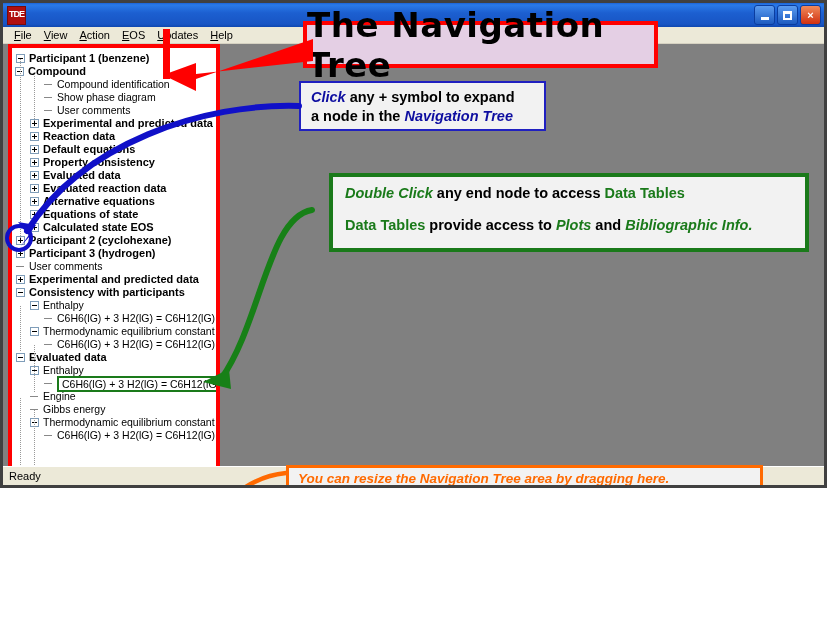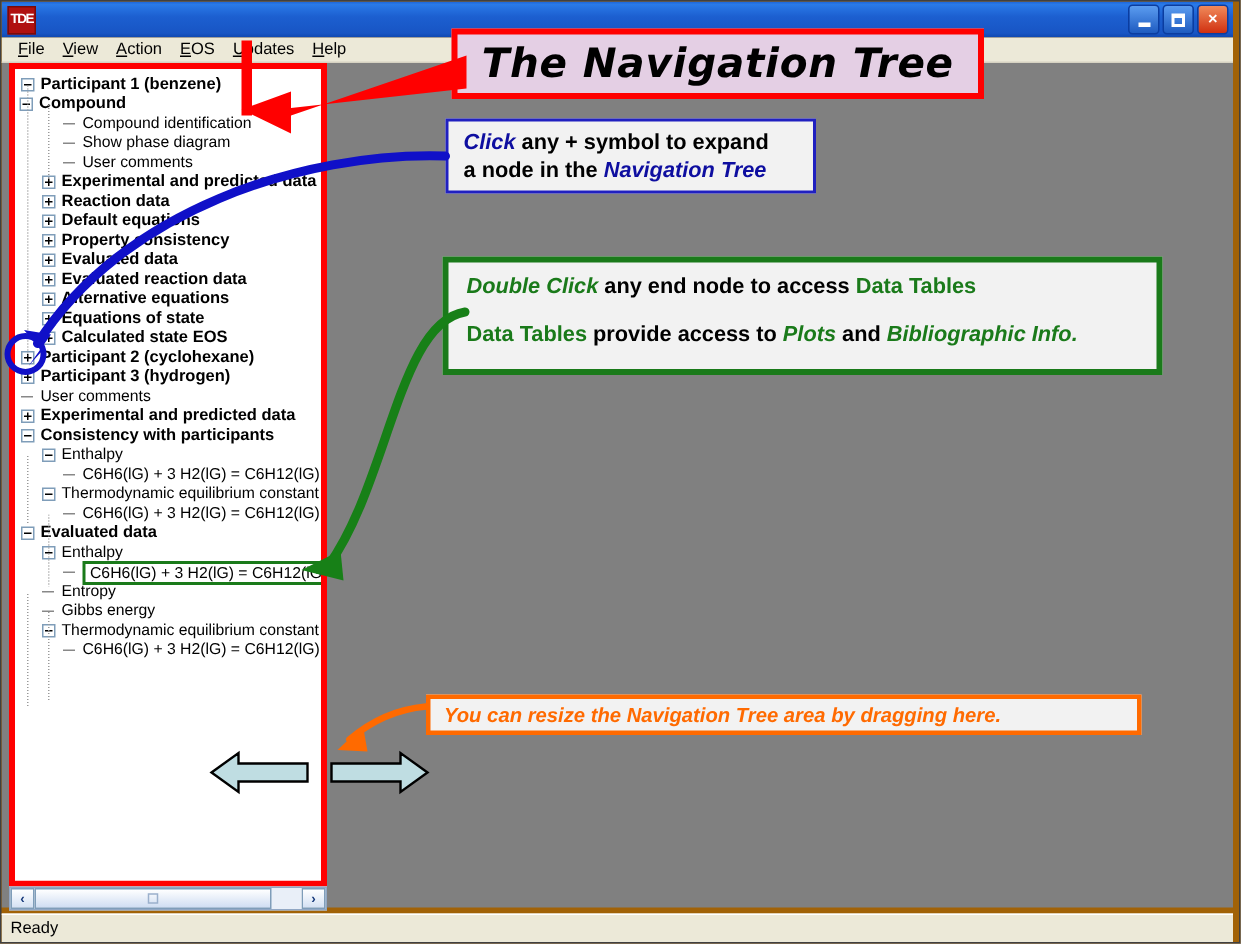--- a/index.html
+++ b/index.html
@@ -7,24 +7,24 @@
     margin: 0; padding: 0;
   }
   body {
     width: 827px; height: 629px;
     font-family: "Liberation Sans", sans-serif;
     background: #ffffff;
     overflow: hidden;
   }
   .app-window {
     position: relative;
-    width: 827px; height: 629px;
-    box-sizing: border-box;
-    border: 1px solid #404040;
-    background: #a16207;
+    width: 827px; height: 488px;
+    box-sizing: border-box;
+    border: 3px solid #404040;
+    background: #4d7c0f;
     overflow: hidden;
   }
   
   .titlebar {
     position: absolute; left: 0; top: 0;
     width: 821px; height: 24px;
     background: linear-gradient(to bottom,#1b63d6 0%,#2a7ae8 8%,#1c5fd0 42%,#1855c4 88%,#0e47b0 100%);
     display: flex; align-items: center;
     box-sizing: border-box;
     padding-left: 4px;
@@ -223,43 +223,42 @@
   
   .callout { position: absolute; box-sizing: border-box; z-index: 8; }
   .callout-title {
     left: 300px; top: 18px;
     width: 355px; height: 47px;
     background: #e4cfe4;
     border: 4px solid #ff0000;
     display: flex; align-items: center; justify-content: center;
   }
   .callout-title .txt {
-    font-size: 27px; font-weight: bold; color: #000;
+    font-size: 34px; font-weight: bold; color: #000;
     font-family: "DejaVu Sans", sans-serif;
     letter-spacing: .5px;
-    font-style: italic;
   }
   .callout-blue {
     left: 296px; top: 78px;
     width: 247px; height: 50px;
     background: #f2f2f2;
     border: 2px solid #2020c0;
     padding: 5px 8px 0 10px;
   }
   .callout-blue .line {
     font-size: 14.5px;
     color: #0e0ea0;
     font-weight: bold;
     line-height: 19px;
     white-space: nowrap;
   }
   .callout-blue .line .nb { font-weight: bold; color:#000; }
   .callout-blue i { color: #0e0ea0; }
   .callout-green {
-    left: 294px; top: 170px;
+    left: 326px; top: 170px;
     width: 480px; height: 79px;
     background: #f2f2f2;
     border: 4px solid #1a7a1a;
     padding: 8px 10px 0 12px;
   }
   .callout-green .line {
     font-size: 14.5px;
     line-height: 16px;
     color: #000;
     white-space: nowrap;
@@ -429,21 +428,21 @@
           <div class="node small" style="padding-left: 18px;">
             <span class="tog"></span>
             <span class="lbl">Enthalpy</span>
           </div>
           <div class="node small" style="padding-left: 32px;">
             <span class="stub"></span>
             <span class="sel-box"><span class="lbl">C6H6(lG) + 3 H2(lG) =  C6H12(lG)</span></span>
           </div>
           <div class="node small" style="padding-left: 18px;">
             <span class="stub"></span>
-            <span class="lbl">Entropy</span>
+            <span class="lbl">Engine</span>
           </div>
           <div class="node small" style="padding-left: 18px;">
             <span class="stub"></span>
             <span class="lbl">Gibbs energy</span>
           </div>
           <div class="node small" style="padding-left: 18px;">
             <span class="tog"></span>
             <span class="lbl">Thermodynamic equilibrium constant</span>
           </div>
           <div class="node small" style="padding-left: 32px;">

